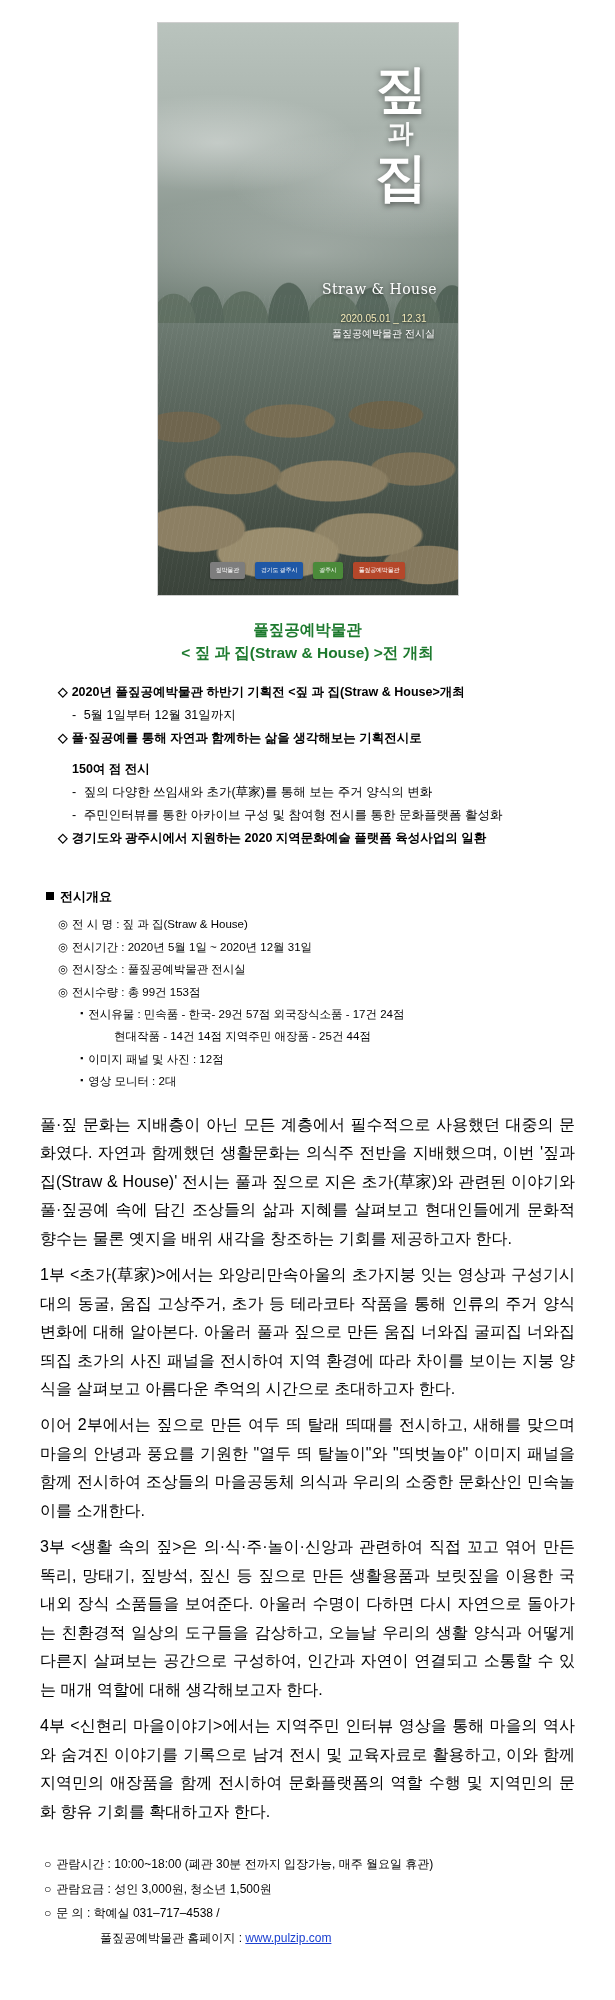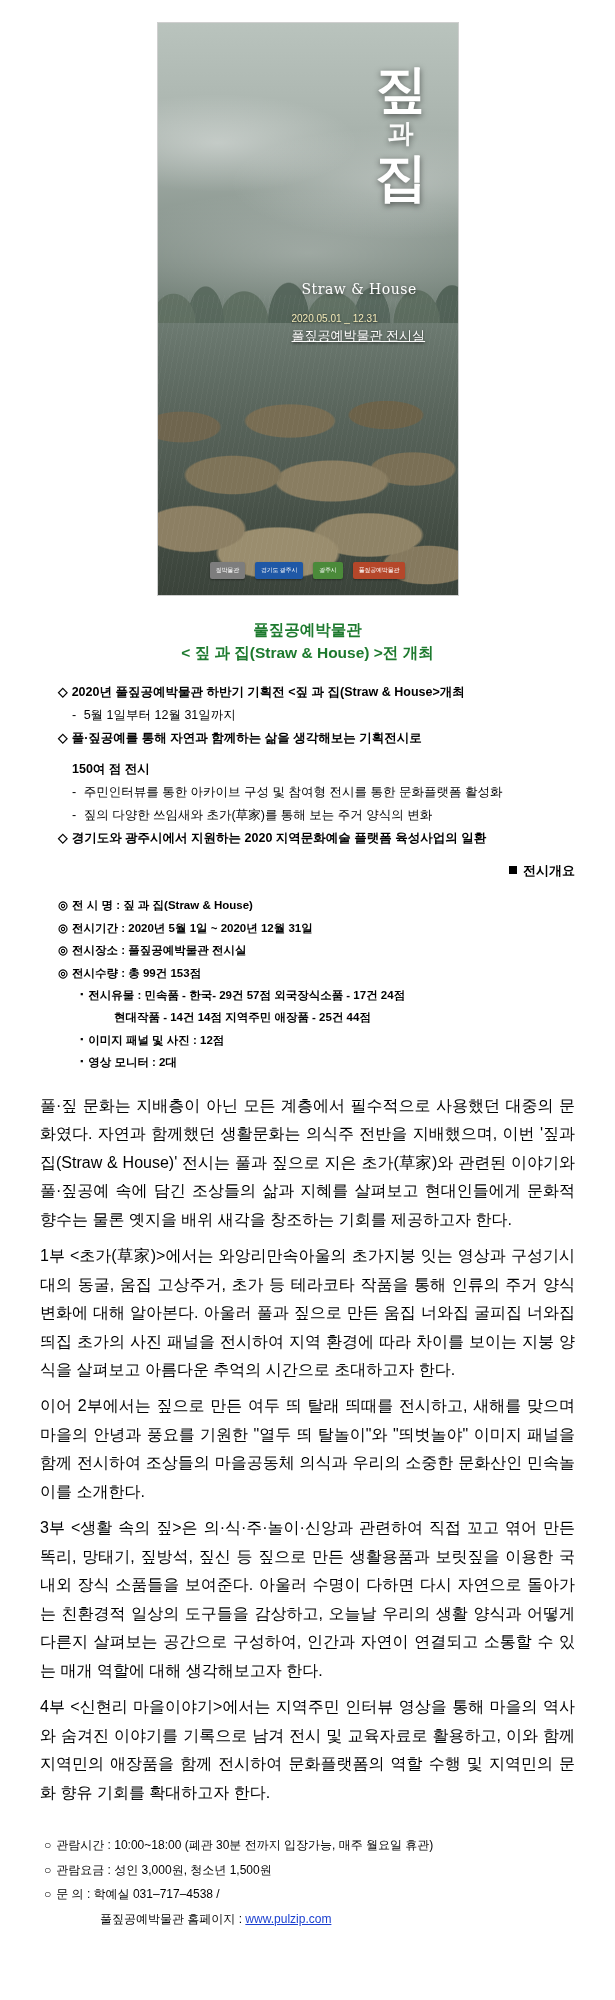--- a/index.html
+++ b/index.html
@@ -107,43 +107,44 @@
     font-size: 52px;
     letter-spacing: -1px;
   }
   .poster .title-hanja .ch.mid {
     font-size: 26px;
     margin: 2px 0;
     opacity: 0.95;
   }
   .poster .subtitle-en {
     position: absolute;
-    right: 16px;
+    right: 8px;
     top: 258px;
     width: 140px;
+    text-align: center;
     color: #ffffff;
     font-family: "DejaVu Serif", serif;
     font-size: 14px;
     letter-spacing: 0.5px;
     text-shadow: 0 1px 4px rgba(0,0,0,0.6);
   }
   .poster .dates {
     position: absolute;
-    right: 26px;
+    right: 4px;
     top: 288px;
     width: 140px;
+    text-align: center;
     color: #f2e9b8;
     font-size: 10px;
     line-height: 1.5;
     text-shadow: 0 1px 3px rgba(0,0,0,0.6);
   }
   .poster .dates .venue {
     color: #ffffff;
-    font-size: 13px;
-    text-decoration: underline;
+    font-size: 10px;
   }
   .poster .logos {
     position: absolute;
     left: 0; right: 0;
     bottom: 16px;
     display: flex;
     justify-content: center;
     gap: 10px;
     align-items: center;
   }
@@ -190,39 +191,37 @@
     padding-left: 14px;
   }
   .bullets .row.indent {
     padding-left: 14px;
     margin-top: 8px;
   }
   .diamond { margin-right: 4px; }
 
   
   .section-title {
-    margin-top: 12px;
+    margin-top: 38px;
     padding-left: 6px;
     font-size: 13px;
     font-weight: bold;
-    text-align: right;
   }
   .section-title .sq {
     display: inline-block;
     width: 8px; height: 8px;
     background: #000;
     margin-right: 6px;
     vertical-align: 1px;
   }
   .overview {
-    margin-top: 14px;
+    margin-top: 7px;
     padding-left: 18px;
     font-size: 11.5px;
     line-height: 1.95;
-    font-weight: bold;
   }
   .overview .oitem .mark { margin-right: 4px; }
   .overview .sub {
     padding-left: 22px;
   }
   .overview .sub .mark { margin-right: 5px; font-size: 9px; vertical-align: 2px;}
   .overview .subsub {
     padding-left: 56px;
   }
 
@@ -289,22 +288,22 @@
   <div class="headline">
     <span class="l2">풀짚공예박물관</span>
     <span class="l2">&lt; 짚 과 집(Straw &amp; House) &gt;전 개최</span>
   </div>
 
   <div class="bullets">
     <div class="row"><span class="diamond">◇</span><span>2020년 풀짚공예박물관 하반기 기획전 &lt;짚 과 집(Straw &amp; House&gt;개최</span></div>
     <div class="row dash"><span class="diamond">-</span> <span>5월 1일부터 12월 31일까지</span></div>
     <div class="row"><span class="diamond">◇</span><span>풀·짚공예를 통해 자연과 함께하는 삶을 생각해보는 기획전시로</span></div>
     <div class="row indent"><span>150여 점 전시</span></div>
+    <div class="row dash"><span class="diamond">-</span> <span>짚의 다양한 쓰임새와 초가(草家)를 통해 보는 주거 양식의 변화</span></div>
     <div class="row dash"><span class="diamond">-</span> <span>주민인터뷰를 통한 아카이브 구성 및 참여형 전시를 통한 문화플랫폼 활성화</span></div>
-    <div class="row dash"><span class="diamond">-</span> <span>짚의 다양한 쓰임새와 초가(草家)를 통해 보는 주거 양식의 변화</span></div>
     <div class="row"><span class="diamond">◇</span><span>경기도와 광주시에서 지원하는 2020 지역문화예술 플랫폼 육성사업의 일환</span></div>
   </div>
 
   <div class="section-title">
     <span class="sq"></span><span>전시개요</span>
   </div>
 
   <div class="overview">
     <div class="oitem"><span class="mark">◎</span><span>전 시 명 : 짚 과 집(Straw &amp; House)</span></div>
     <div class="oitem"><span class="mark">◎</span><span>전시기간 : 2020년 5월 1일 ~ 2020년 12월 31일</span></div>

